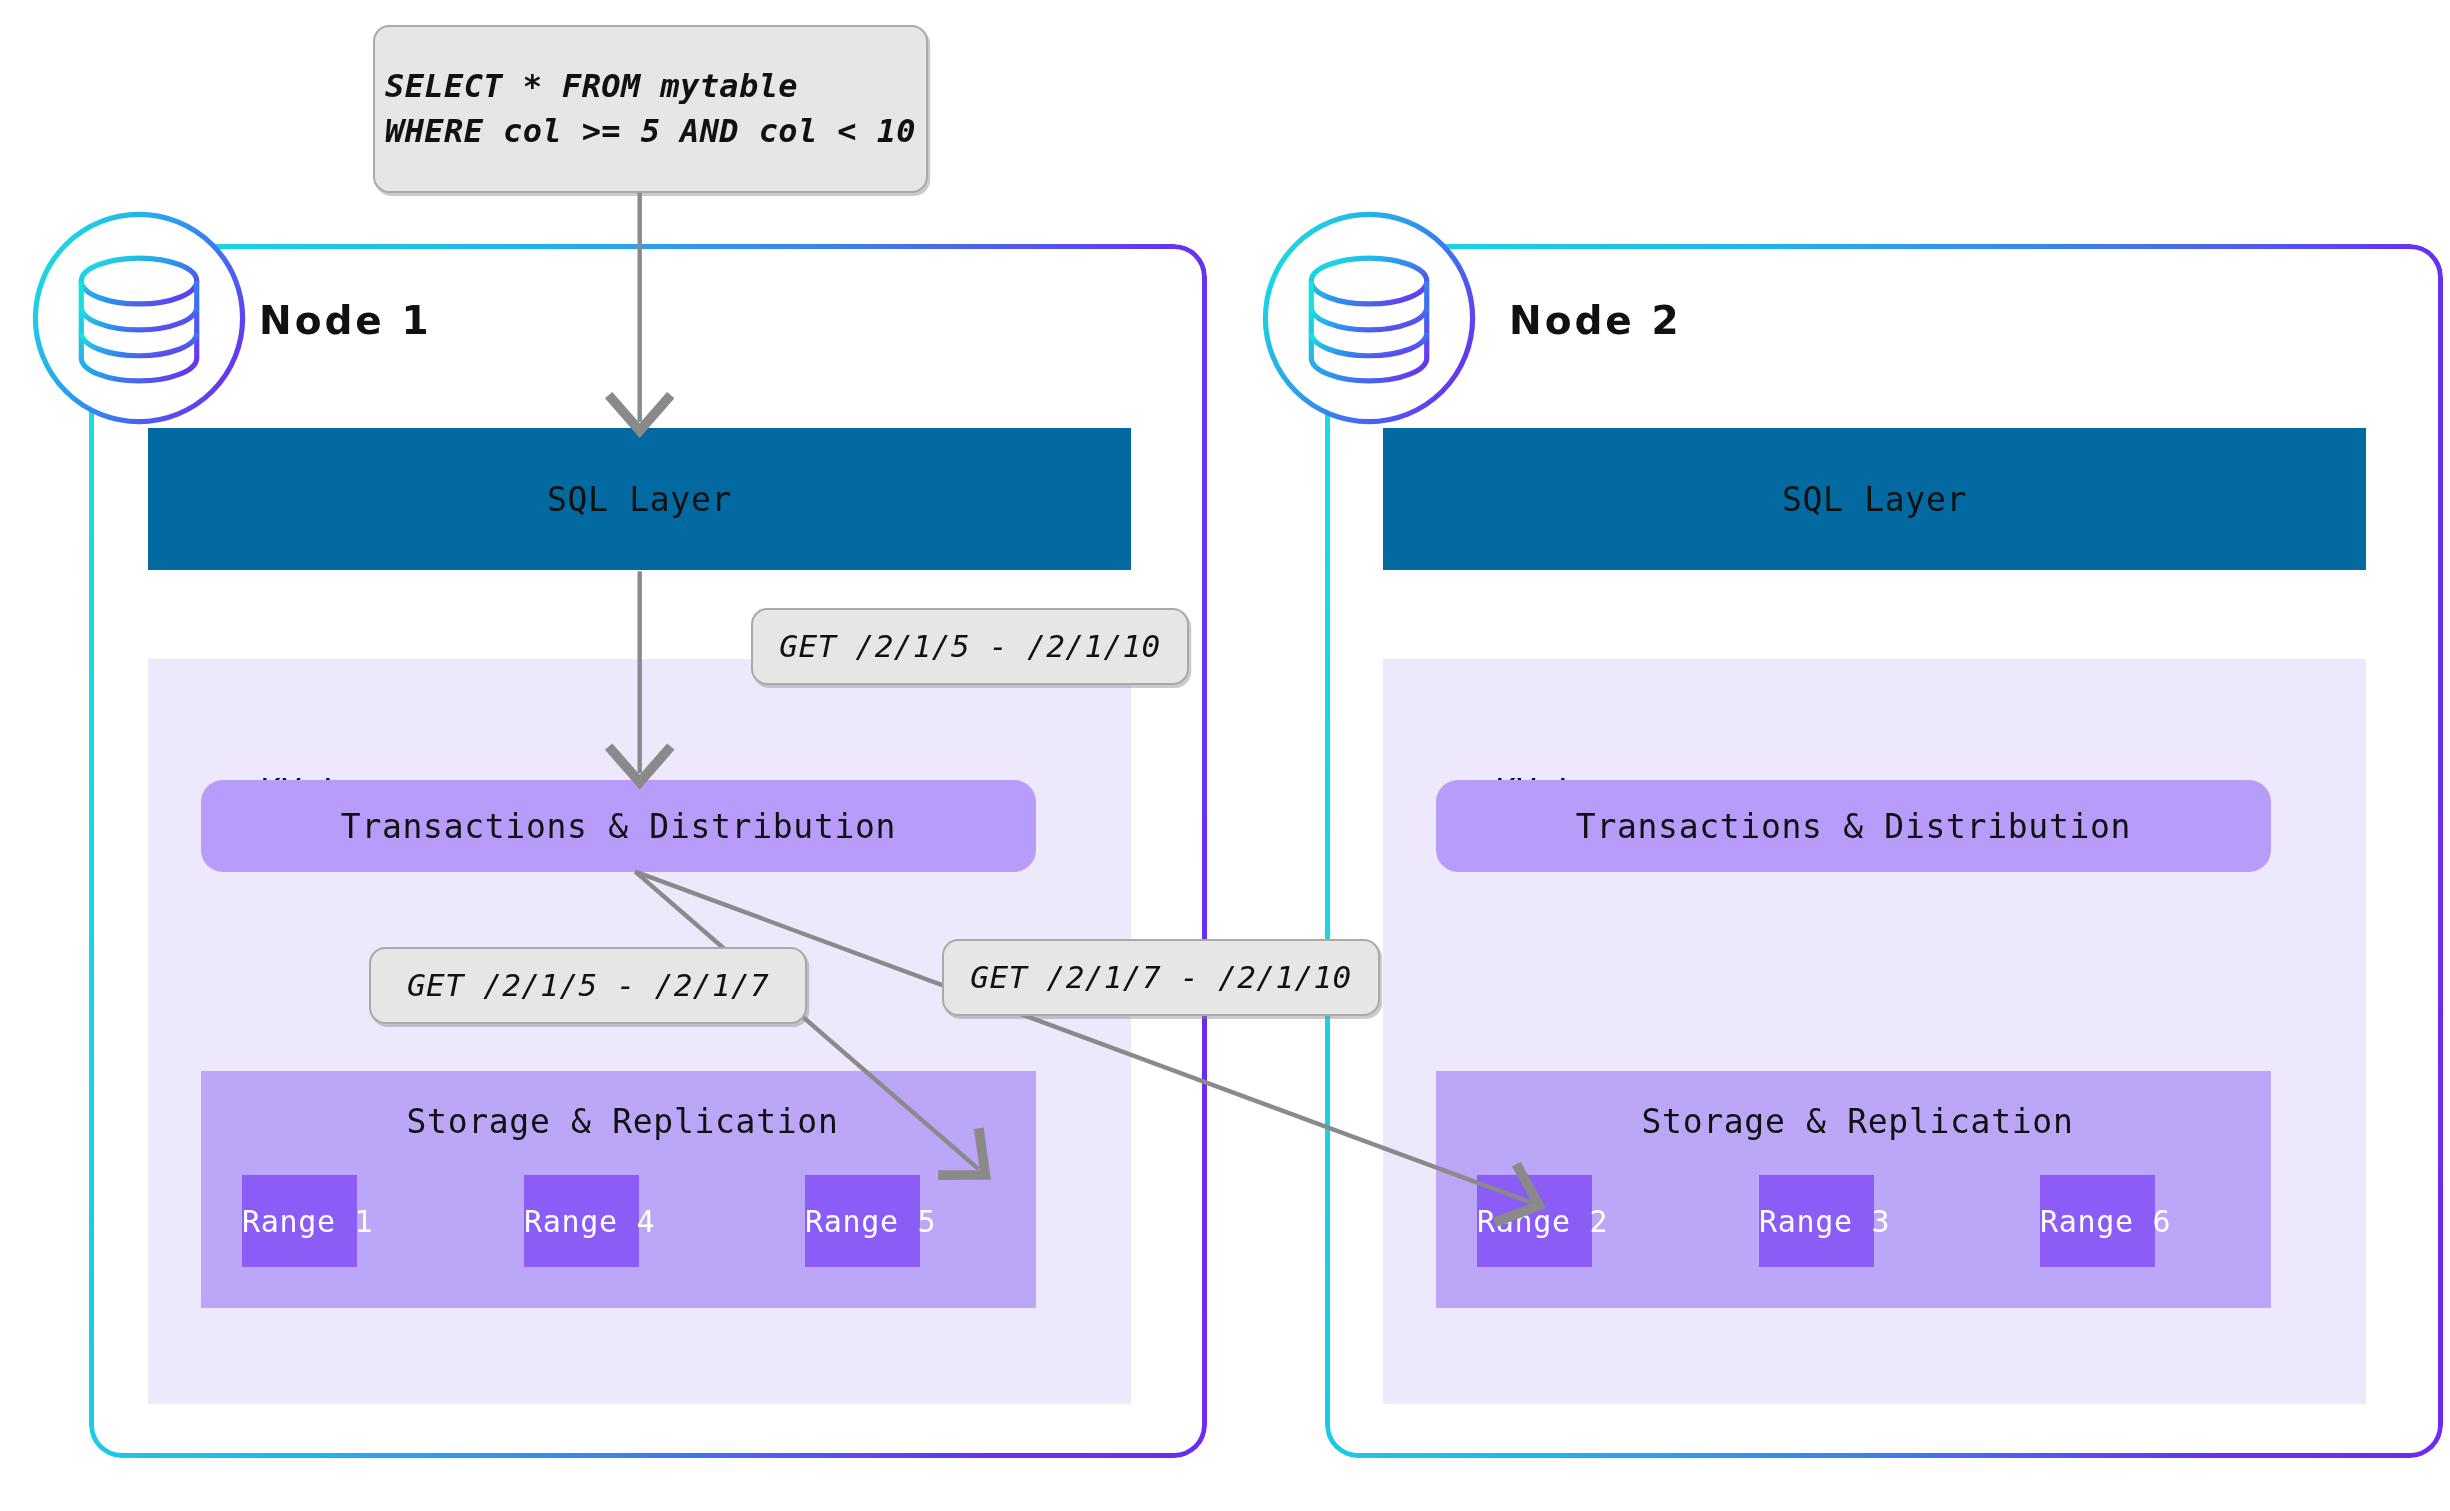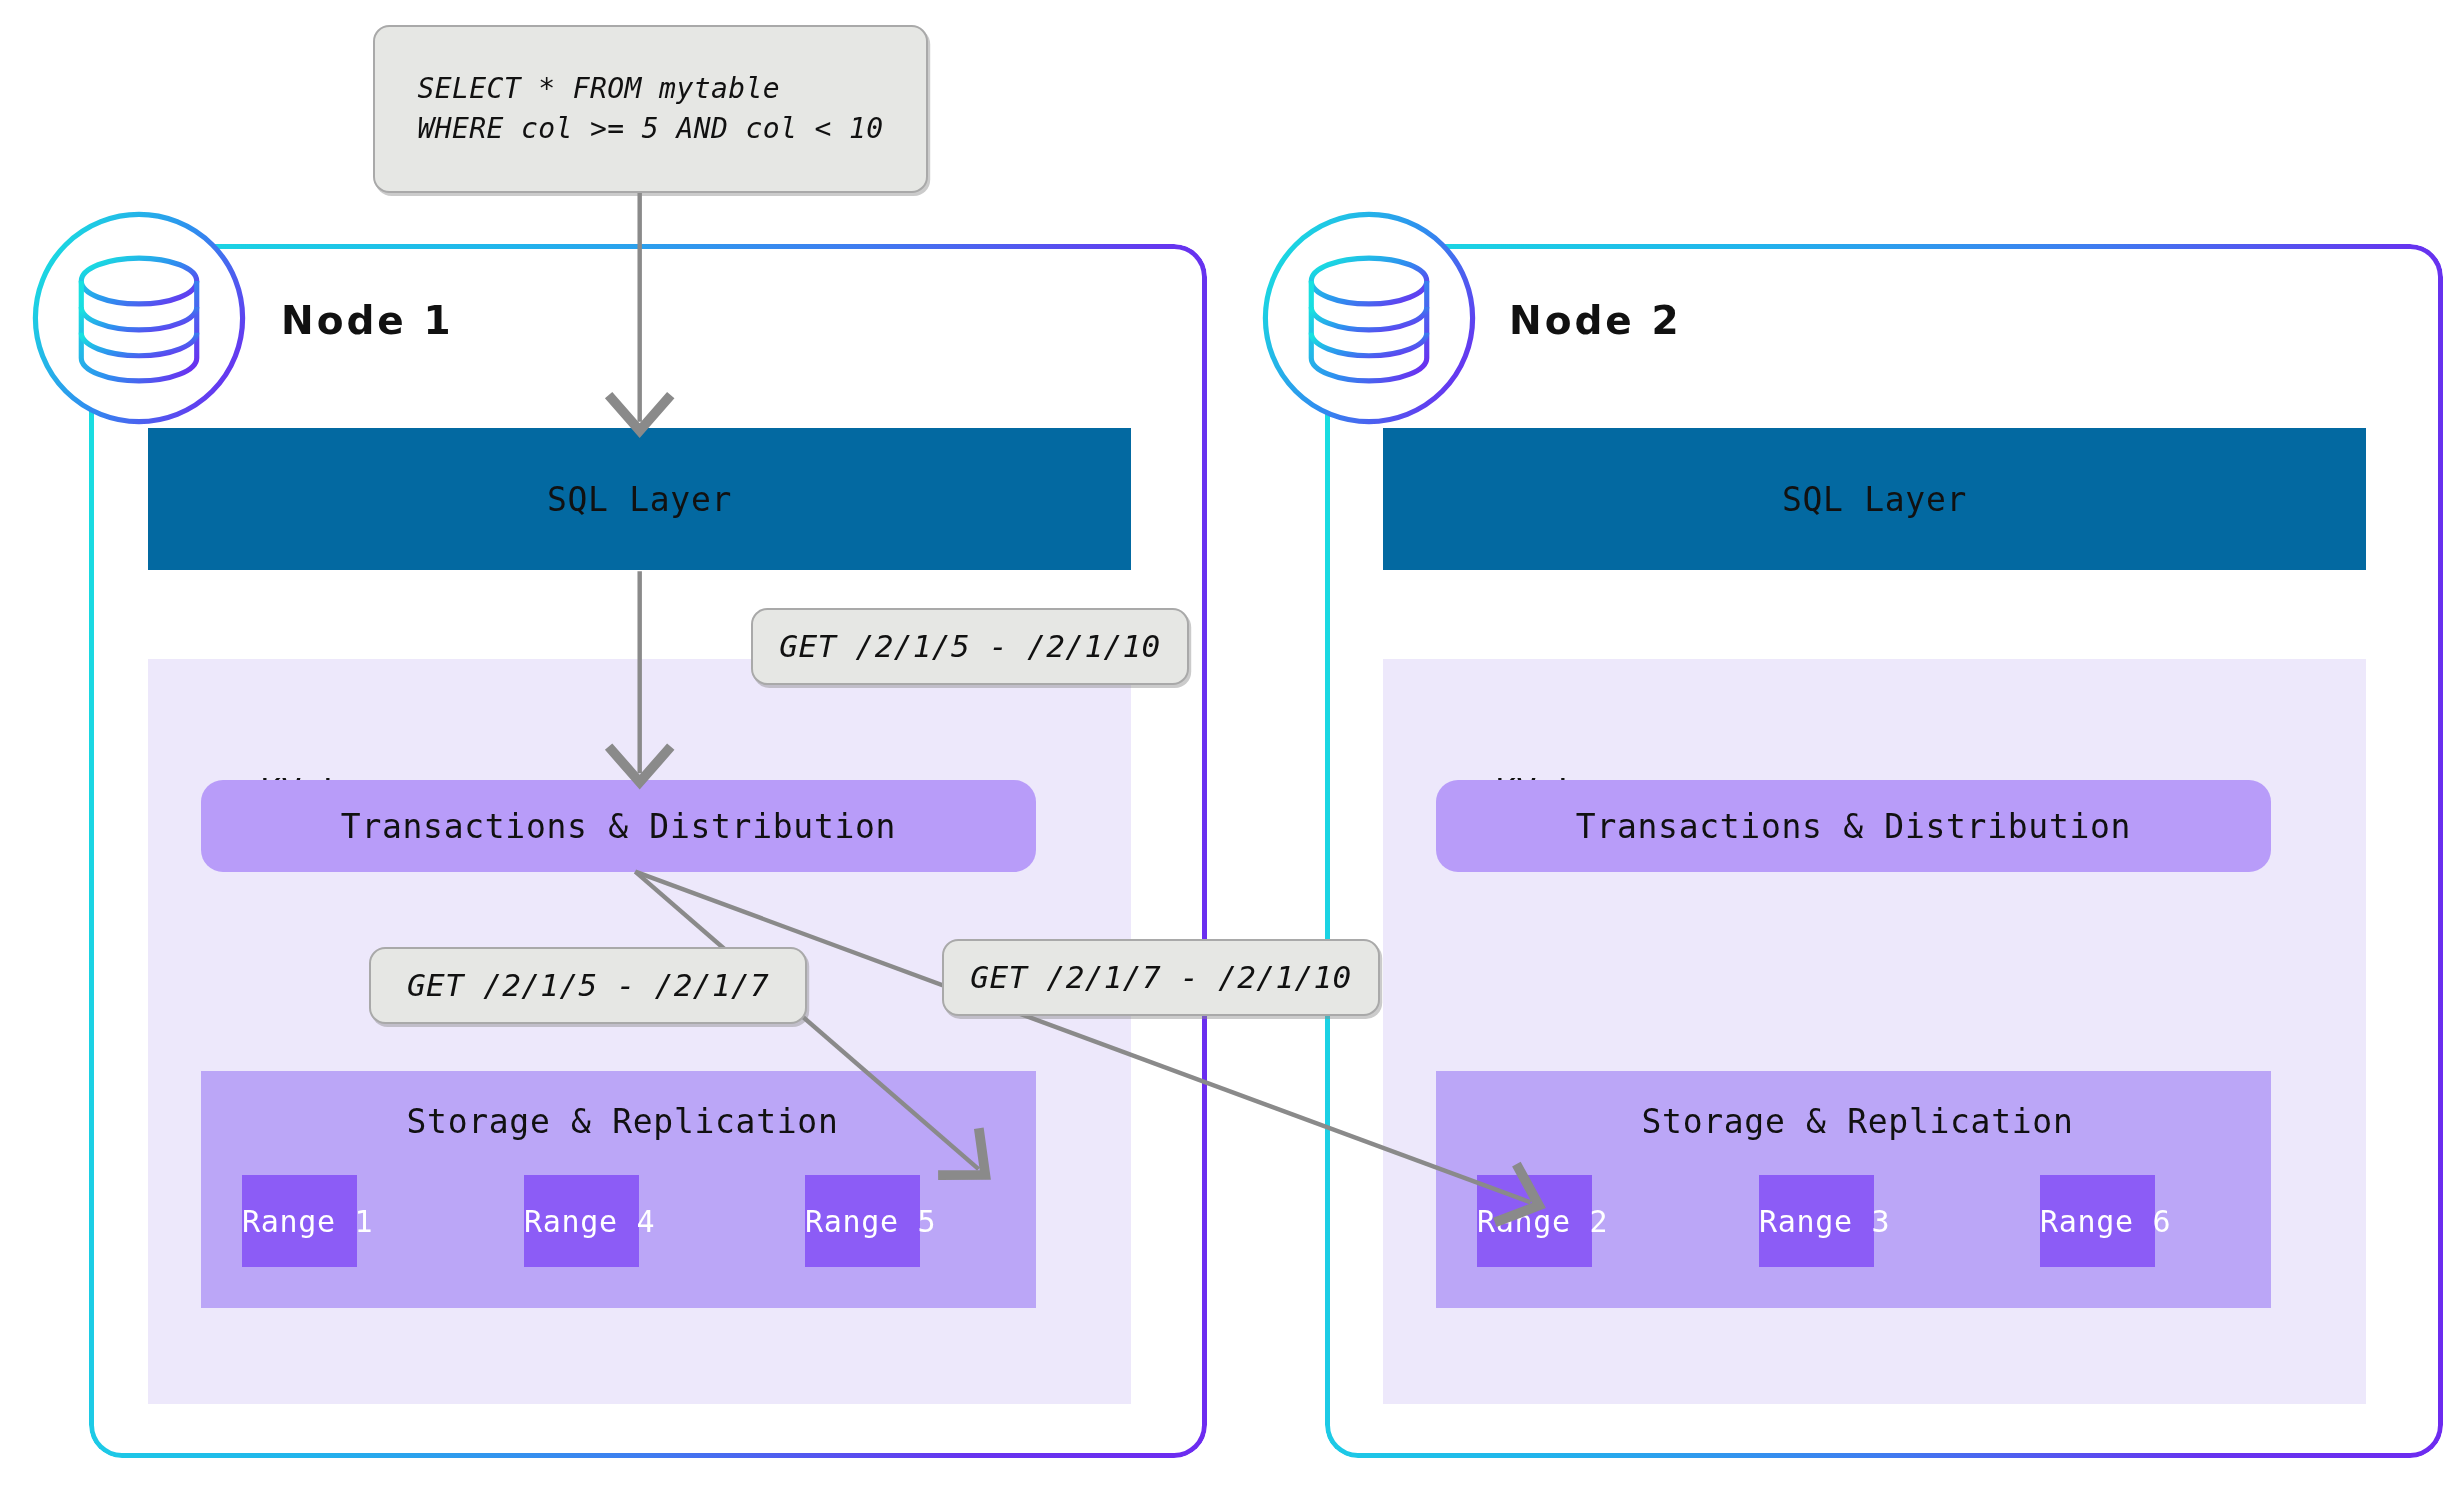--- a/index.html
+++ b/index.html
@@ -36,21 +36,21 @@
   .range-box{position:absolute;background:#8c5cf6;}
   .range-box span{position:absolute;left:0;right:0;top:50%;transform:translateY(-50%);
       text-align:center;font-size:30px;color:#ffffff;letter-spacing:0.7px;white-space:nowrap;}
 
   
   .bubble{position:absolute;background:#e6e7e4;border:2.2px solid #a9a9a9;border-radius:16.3px;
       box-shadow:2.2px 3px 0 rgba(140,140,140,.45);
       display:flex;align-items:center;justify-content:center;}
   .bubble .txt{font-size:31px;font-style:italic;color:#111;white-space:pre;line-height:1.42;
       letter-spacing:0.4px;text-align:left;}
-  .sqlbubble .txt{font-size:28px;}
+  .sqlbubble .txt{font-size:32px;font-weight:bold;}
 
   svg.overlay{position:absolute;left:0;top:0;width:2450px;height:1511px;pointer-events:none;}
 </style>
 </head>
 <body>
 
 <div id="stage">
 
   <div class="node-shell" style="left:89px;top:244px;width:1118px;height:1214px;">
     <div class="gradborder"></div>
@@ -72,21 +72,21 @@
       </defs>
       <circle cx="150" cy="150" r="140" fill="#fff" stroke="url(#g1)" stroke-width="7"></circle>
       <g fill="none" stroke="url(#g2)" stroke-width="7">
         <ellipse cx="150" cy="100" rx="78" ry="31"></ellipse>
         <path d="M72 100 v104 a78 31 0 0 0 156 0 v-104"></path>
         <path d="M72 135 a78 31 0 0 0 156 0"></path>
         <path d="M72 170 a78 31 0 0 0 156 0"></path>
       </g>
     </svg>
   </div>
-  <div class="node-title" style="left:281px;top:298px;">Node 1</div>
+  <div class="node-title" style="left:259px;top:298px;">Node 1</div>
 
   <div class="sql-layer" style="left:148px;top:428px;width:983px;height:142px;">
     <span>SQL Layer</span>
   </div>
 
   <div class="kv-panel" style="left:148px;top:659px;width:983px;height:745px;">
     <div class="kv-label" style="left:113px;top:113px;">KV Layer</div>
 
     <div class="txn-bar" style="left:53px;top:121px;width:835px;height:92px;">
       <span>Transactions &amp; Distribution</span>

